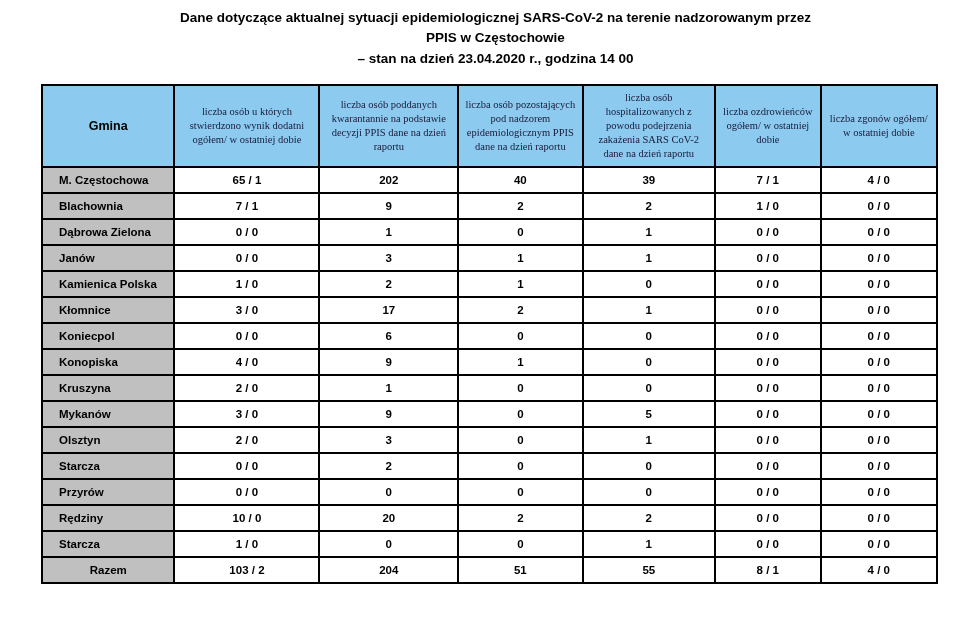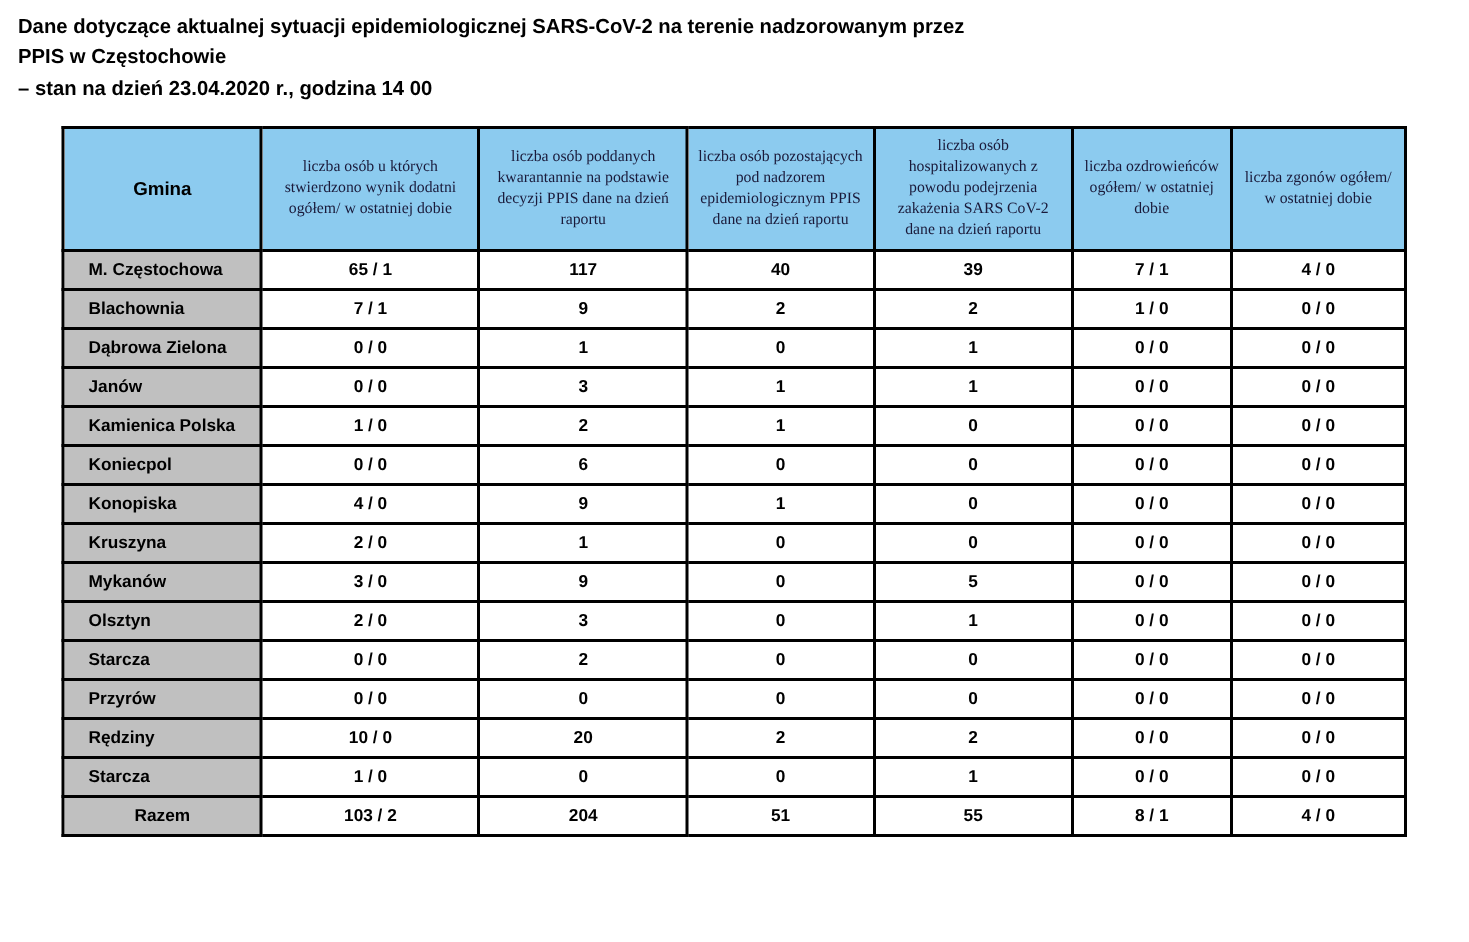--- a/index.html
+++ b/index.html
@@ -12,20 +12,21 @@
   body{
     width:979px;height:628px;
     background:#ffffff;
     font-family:"Liberation Sans", sans-serif;
     position:relative;
     overflow:hidden;
   }
   .title-block{
     position:absolute;
     top:8px;left:0;right:0;
+    text-align:center;
     font-weight:bold;
     font-size:13.5px;
     line-height:1.5;
     color:#000;
     padding-left:12px;
   }
   .title-block span{display:block;}
   table.report{
     position:absolute;
     left:41px;top:84px;
@@ -105,21 +106,21 @@
       <th class="col-header">liczba osób pozostających pod nadzorem epidemiologicznym PPIS dane na dzień raportu</th>
       <th class="col-header">liczba osób hospitalizowanych z powodu podejrzenia zakażenia SARS CoV-2 dane na dzień raportu</th>
       <th class="col-header">liczba ozdrowieńców ogółem/ w ostatniej dobie</th>
       <th class="col-header">liczba zgonów ogółem/ w ostatniej dobie</th>
     </tr>
   </thead>
   <tbody>
     <tr>
         <td class="label-cell">M. Częstochowa</td>
         <td class="value-cell">65 / 1</td>
-        <td class="value-cell">117</td>
+        <td class="value-cell">202</td>
         <td class="value-cell">40</td>
         <td class="value-cell">39</td>
         <td class="value-cell">7 / 1</td>
         <td class="value-cell">4 / 0</td>
       </tr>
       <tr>
         <td class="label-cell">Blachownia</td>
         <td class="value-cell">7 / 1</td>
         <td class="value-cell">9</td>
         <td class="value-cell">2</td>
@@ -144,20 +145,29 @@
         <td class="value-cell">1</td>
         <td class="value-cell">0 / 0</td>
         <td class="value-cell">0 / 0</td>
       </tr>
       <tr>
         <td class="label-cell">Kamienica Polska</td>
         <td class="value-cell">1 / 0</td>
         <td class="value-cell">2</td>
         <td class="value-cell">1</td>
         <td class="value-cell">0</td>
+        <td class="value-cell">0 / 0</td>
+        <td class="value-cell">0 / 0</td>
+      </tr>
+      <tr>
+        <td class="label-cell">Kłomnice</td>
+        <td class="value-cell">3 / 0</td>
+        <td class="value-cell">17</td>
+        <td class="value-cell">2</td>
+        <td class="value-cell">1</td>
         <td class="value-cell">0 / 0</td>
         <td class="value-cell">0 / 0</td>
       </tr>
       <tr>
         <td class="label-cell">Koniecpol</td>
         <td class="value-cell">0 / 0</td>
         <td class="value-cell">6</td>
         <td class="value-cell">0</td>
         <td class="value-cell">0</td>
         <td class="value-cell">0 / 0</td>

